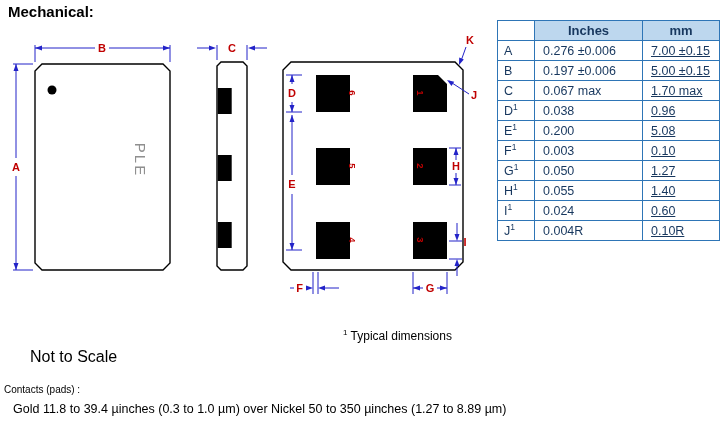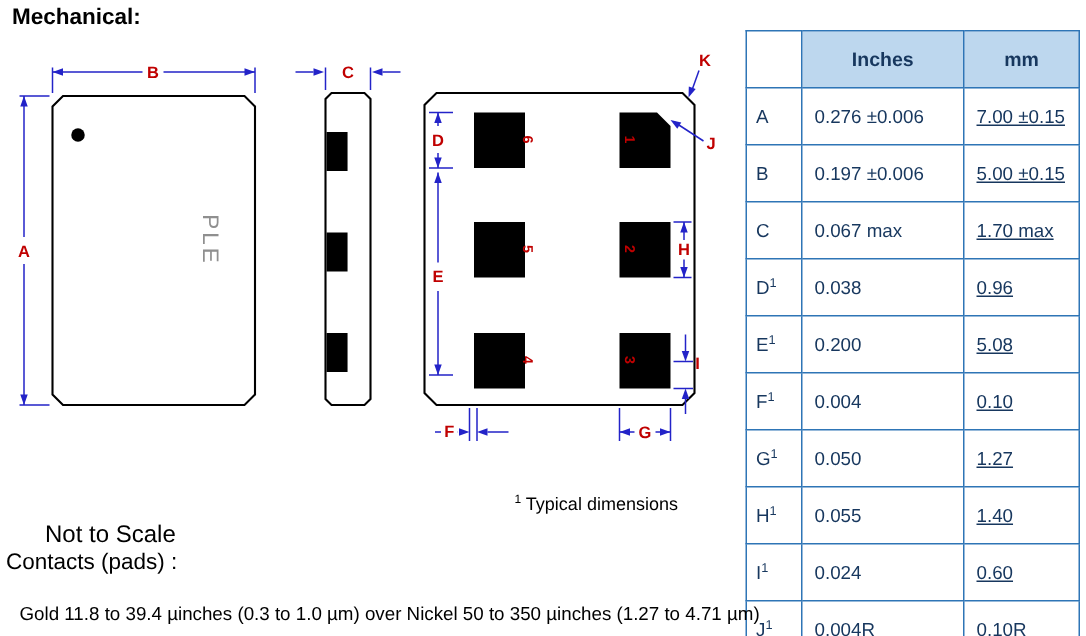--- a/index.html
+++ b/index.html
@@ -21,35 +21,35 @@
   .padnum  { fill:var(--dim-label,#C00000); font-size:9.5px; font-weight:bold;
              font-family:"Liberation Sans",sans-serif; }
   .marking { fill:var(--marking-gray,#8F8F8F); font-size:15px; letter-spacing:2px;
              font-family:"Liberation Sans",sans-serif; }
   .chip    { fill:#fff; stroke:none; }
 
   
   .note-typical  { position:absolute; left:343px; top:328px; font-size:12px; }
   .note-typical sup { font-size:8px; }
   .not-to-scale  { position:absolute; left:30px; top:348px; font-size:16px; }
-  .contacts-title  { position:absolute; left:4px; top:366px; font-size:15px; }
+  .contacts-title  { position:absolute; left:4px; top:384px; font-size:10px; }
   .contacts-detail { position:absolute; left:13px; top:402px; font-size:12.5px; }
 
   
   table.dims {
     position:absolute; left:497px; top:20px; width:222px;
     border-collapse:collapse; table-layout:fixed;
     font-size:12.5px; color:var(--table-text,#17375E);
   }
   .dims col.col-label  { width:37px; }
   .dims col.col-inches { width:108px; }
   .dims col.col-mm     { width:77px; }
   .dims th, .dims td {
     border:1px solid var(--table-border,#2E75B6);
-    height:38px; vertical-align:middle; background:#fff;
+    height:20px; vertical-align:middle; background:#fff;
   }
   .dims th { background:var(--table-header-bg,#BDD7EE); font-weight:bold;
              text-align:center; font-size:13px; }
   .dims th.corner { background:#fff; }
   .dims td.c-label  { padding-left:6px; }
   .dims td.c-inches { padding-left:8px; }
   .dims td.c-mm     { padding-left:8px;text-decoration:underline; }
   .dims sup { font-size:8.5px; }
 </style>
 </head>
@@ -207,21 +207,21 @@
   </tr>
 
   <tr>
     <td class="c-label"><span class="lbl">E</span><sup class="lsup">1</sup></td>
     <td class="c-inches">0.200</td>
     <td class="c-mm">5.08</td>
   </tr>
 
   <tr>
     <td class="c-label"><span class="lbl">F</span><sup class="lsup">1</sup></td>
-    <td class="c-inches">0.004</td>
+    <td class="c-inches">0.003</td>
     <td class="c-mm">0.10</td>
   </tr>
 
   <tr>
     <td class="c-label"><span class="lbl">G</span><sup class="lsup">1</sup></td>
     <td class="c-inches">0.050</td>
     <td class="c-mm">1.27</td>
   </tr>
 
   <tr>
@@ -242,13 +242,13 @@
     <td class="c-mm">0.10R</td>
   </tr>
 
 </tbody>
 </table>
 
 <div class="note-typical"><sup>1</sup><span> Typical dimensions</span></div>
 
 <div class="not-to-scale">Not to Scale</div>
 <div class="contacts-title">Contacts (pads) :</div>
-<div class="contacts-detail">Gold  11.8 to 39.4 µinches (0.3 to 1.0 µm) over  Nickel 50 to 350 µinches (1.27 to 4.71 µm)</div>
+<div class="contacts-detail">Gold  11.8 to 39.4 µinches (0.3 to 1.0 µm) over  Nickel 50 to 350 µinches (1.27 to 8.89 µm)</div>
 
 </body></html>

